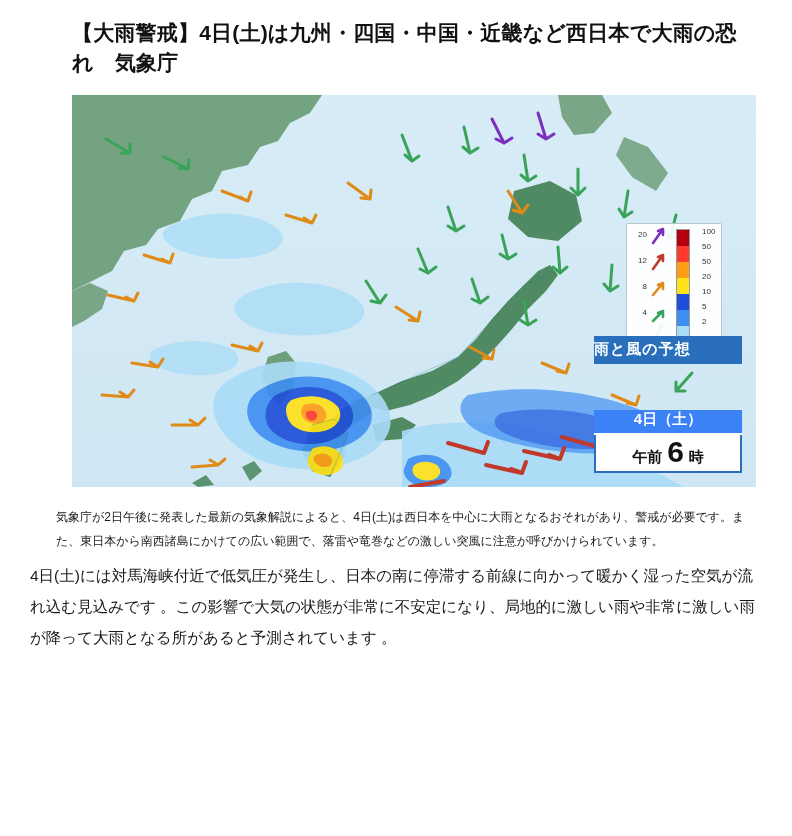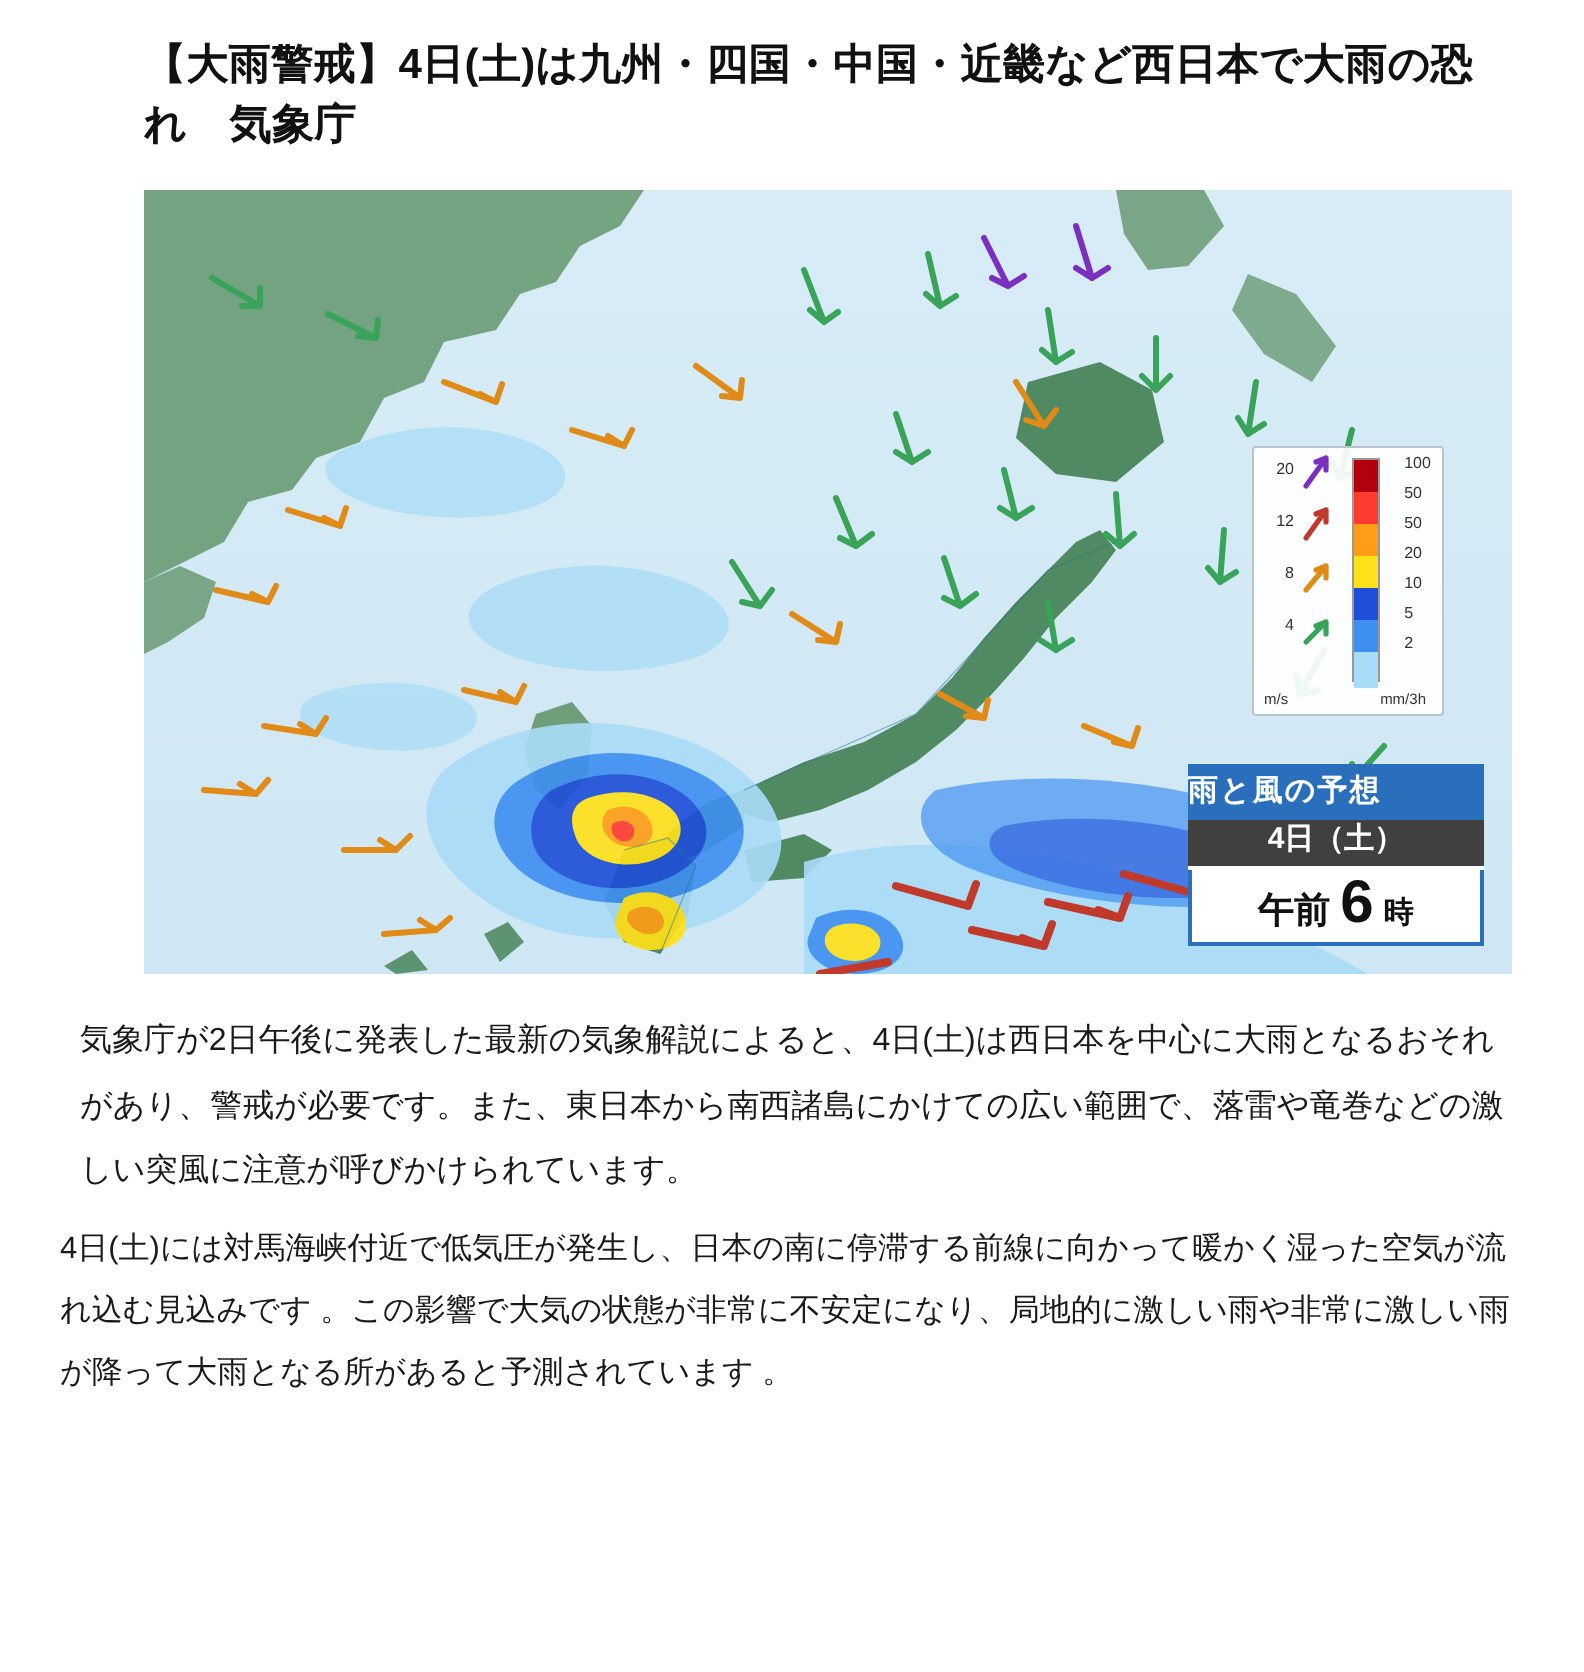--- a/index.html
+++ b/index.html
@@ -35,22 +35,22 @@
     width: 684px;
     height: 392px;
     overflow: hidden;
     background: #cfe6f2;
   }
   .map-canvas {
     position: absolute;
     inset: 0;
   }
   .lead {
-    margin: 18px 40px 0 40px;
-    font-size: 16px;
+    margin: 18px 40px 0 56px;
+    font-size: 12px;
     line-height: 2.05;
     color: #1a1a1a;
   }
   .subhead {
     margin: 18px 36px 2px 30px;
     font-size: 16px;
     font-weight: bold;
     color: #d6821a;
     line-height: 1.6;
   }
@@ -150,40 +150,41 @@
   .badge-title {
     background: #2a6fbb;
     color: #ffffff;
     font-size: 15px;
     font-weight: bold;
     text-align: left;
     padding: 4px 0 5px 0;
     letter-spacing: 1px;
   }
   .badge-date {
-    background: #404040;
+    background: #3b82f6;
     color: #ffffff;
     font-size: 15px;
     font-weight: bold;
     text-align: center;
     padding: 0 0 4px 0;
     border-bottom: 2px solid #ffffff;
+    margin-top: 46px;
   }
   .badge-time {
     background: #ffffff;
     color: #111111;
     display: flex;
     align-items: baseline;
     justify-content: center;
     gap: 5px;
     padding: 2px 0 4px 0;
     border: 2px solid #2a6fbb;
     border-top: none;
   }
-  .badge-time .ampm { font-size: 18px; font-weight: bold; }
+  .badge-time .ampm { font-size: 15px; font-weight: bold; }
   .badge-time .hour { font-size: 30px; font-weight: bold; line-height: 1; }
   .badge-time .ji { font-size: 15px; font-weight: bold; }
 </style>
 </head>
 <body>
 
 <div class="page">
 
   <h1 class="headline">【大雨警戒】4日(土)は九州・四国・中国・近畿など西日本で大雨の恐れ　気象庁</h1>
 

